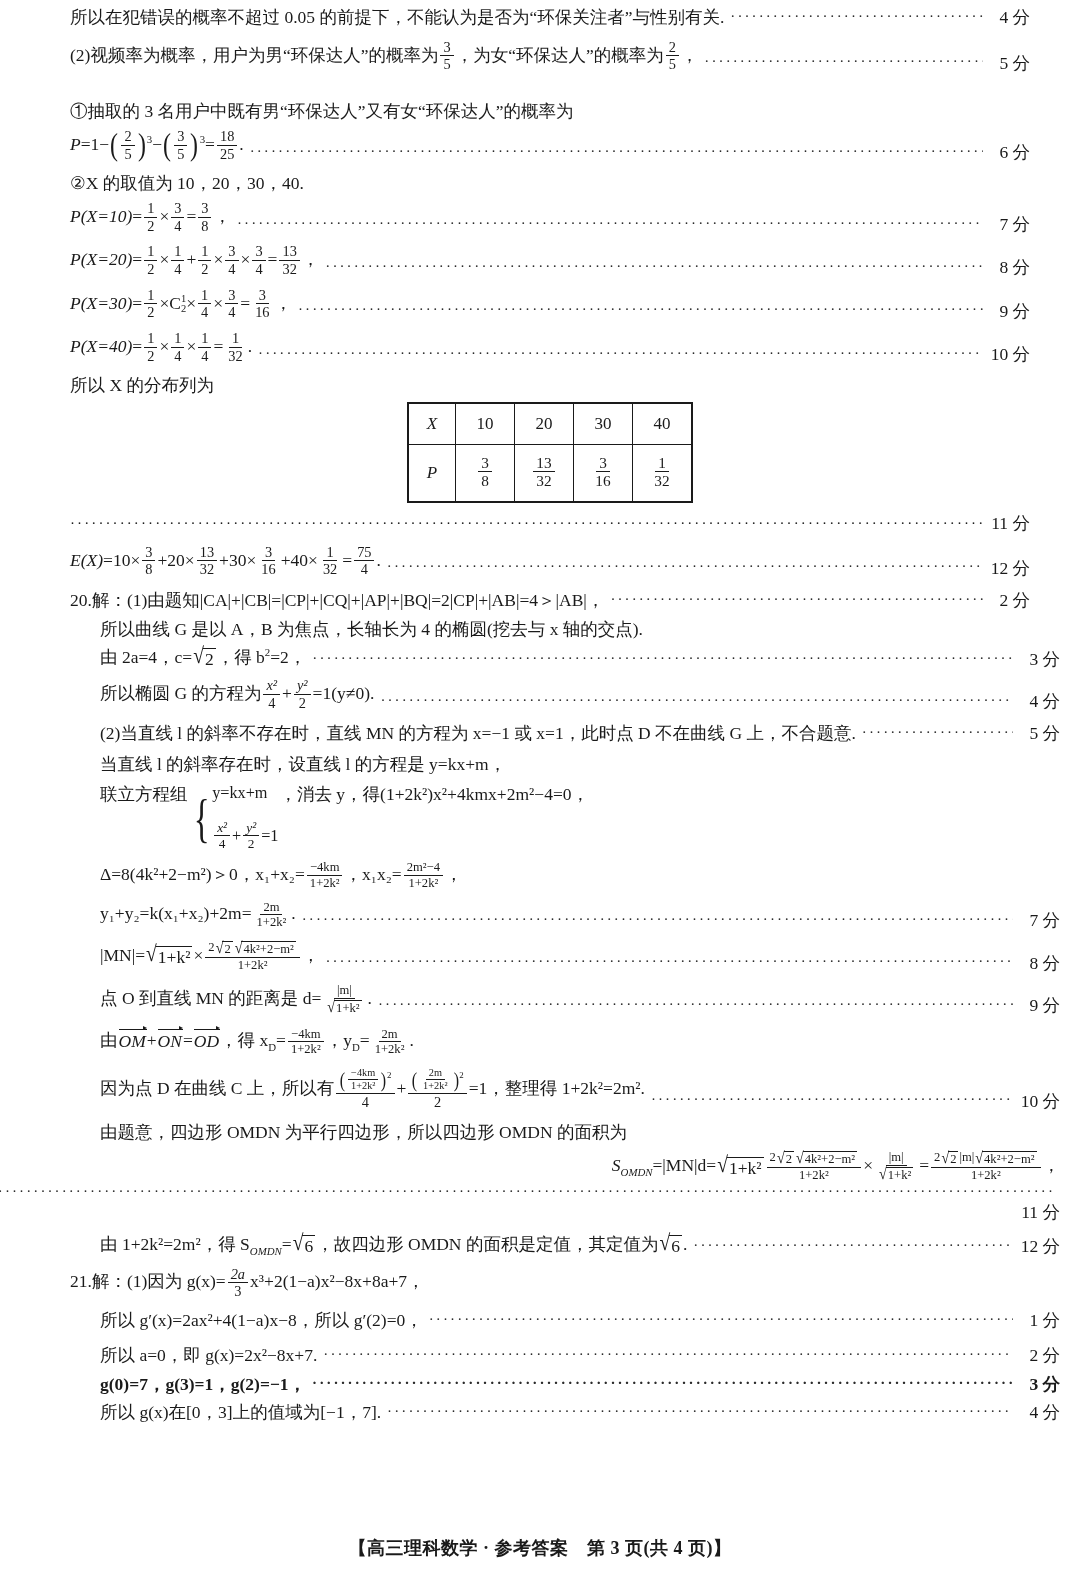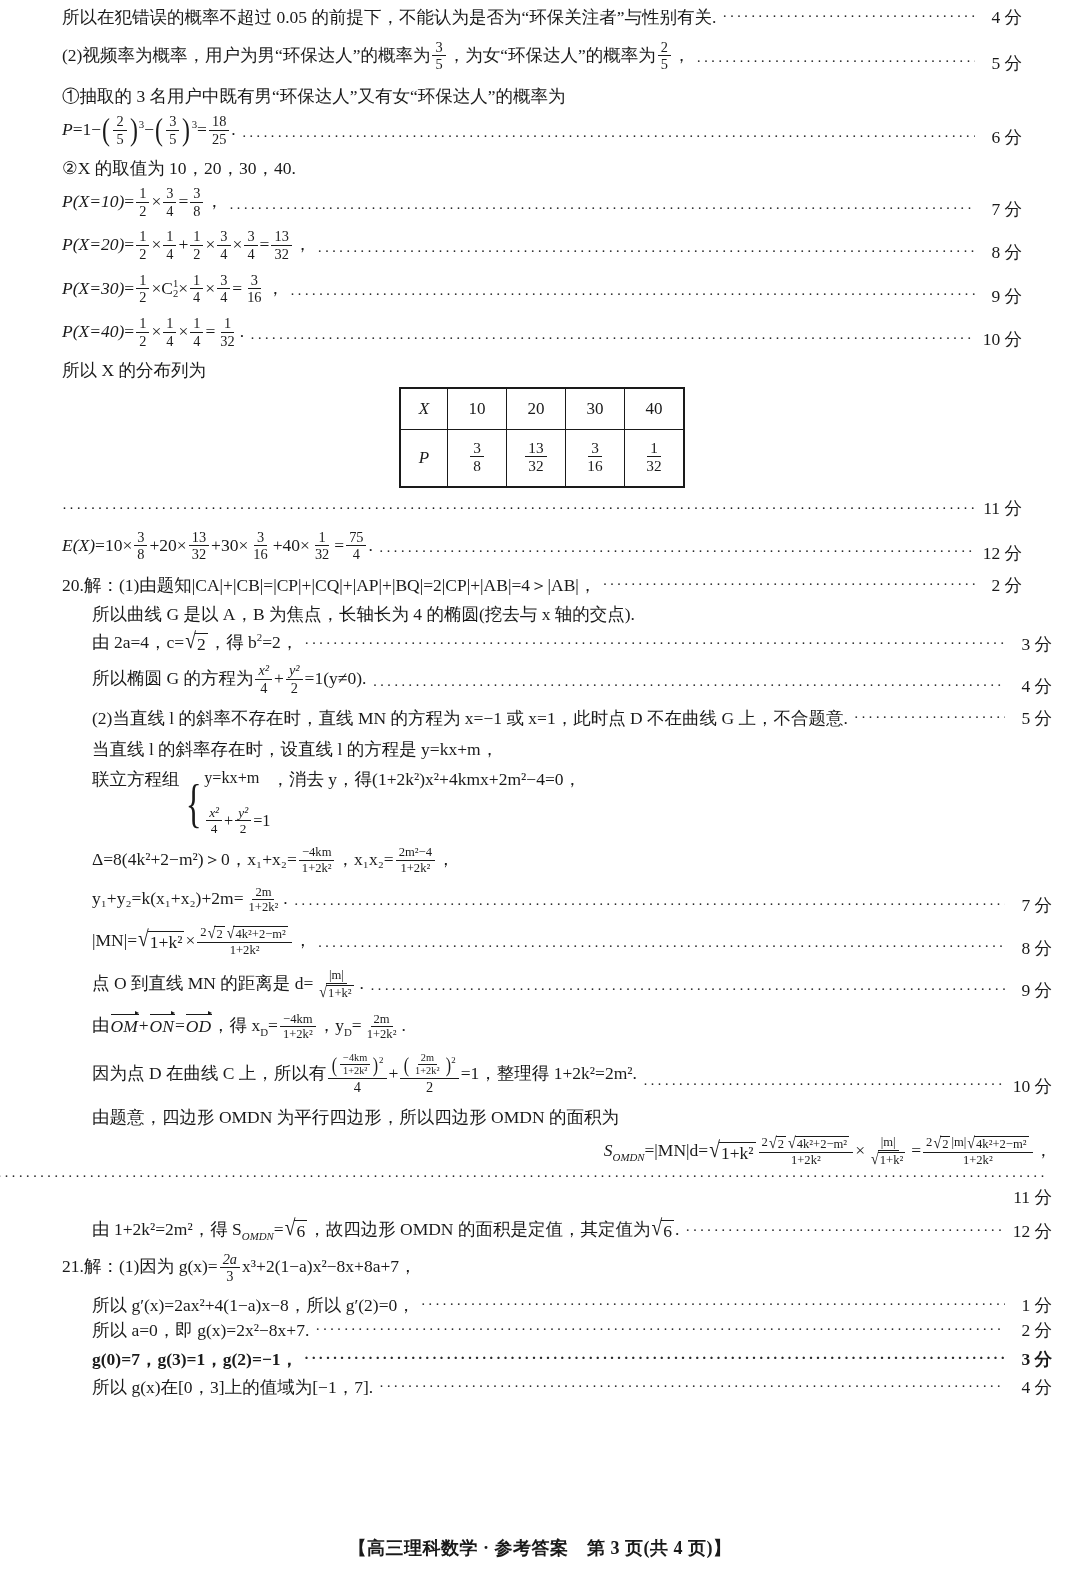--- a/index.html
+++ b/index.html
@@ -12,21 +12,21 @@
     overflow:hidden;
   }
   .page{
     position:relative;
     width:1080px;height:1574px;
     padding:0;
     box-sizing:border-box;
   }
   .body-col{
     position:absolute;
-    left:62px; top:8px;
+    left:70px; top:8px;
     width:960px;
   }
   
   .ln{
     display:flex;
     align-items:flex-end;
     width:100%;
     font-size:17.5px;
     line-height:1.1;
     margin:0;
@@ -206,21 +206,21 @@
 
 <div class="page">
  <div class="body-col">
 
   <div class="ln" style="margin-bottom:13px;">
     <span class="content cn">所以在犯错误的概率不超过 0.05 的前提下，不能认为是否为“环保关注者”与性别有关.</span>
     <span class="dots">·······························································································································································</span>
     <span class="score">4 分</span>
   </div>
 
-  <div class="ln" style="margin-bottom:14px;">
+  <div class="ln" style="margin-bottom:29px;">
     <span class="content cn">
       <span>(2)视频率为概率，用户为男“环保达人”的概率为</span><span class="frac">
             <span class="num">3</span>
             <span class="den">5</span>
           </span><span>，为女“环保达人”的概率为</span><span class="frac">
             <span class="num">2</span>
             <span class="den">5</span>
           </span><span>，</span>
     </span>
     <span class="dots">·······························································································································································</span>
@@ -634,21 +634,21 @@
     <span class="content cn">
       <span>21.</span><span>解：</span><span>(1)因为 g(x)=</span><span class="frac">
             <span class="num mi">2a</span>
             <span class="den">3</span>
           </span><span>x³+2(1−a)x²−8x+8a+7，</span>
     </span>
     <span class="dots">·······························································································································································</span>
     <span class="score"></span>
   </div>
 
-  <div class="ln ind2" style="margin-bottom:6px;">
+  <div class="ln ind2" style="margin-bottom:16px;">
     <span class="content cn">所以 g′(x)=2ax²+4(1−a)x−8，所以 g′(2)=0，</span>
     <span class="dots">·······························································································································································</span>
     <span class="score">1 分</span>
   </div>
 
   <div class="ln ind2" style="margin-bottom:9px;">
     <span class="content cn">所以 a=0，即 g(x)=2x²−8x+7.</span>
     <span class="dots">·······························································································································································</span>
     <span class="score">2 分</span>
   </div>

